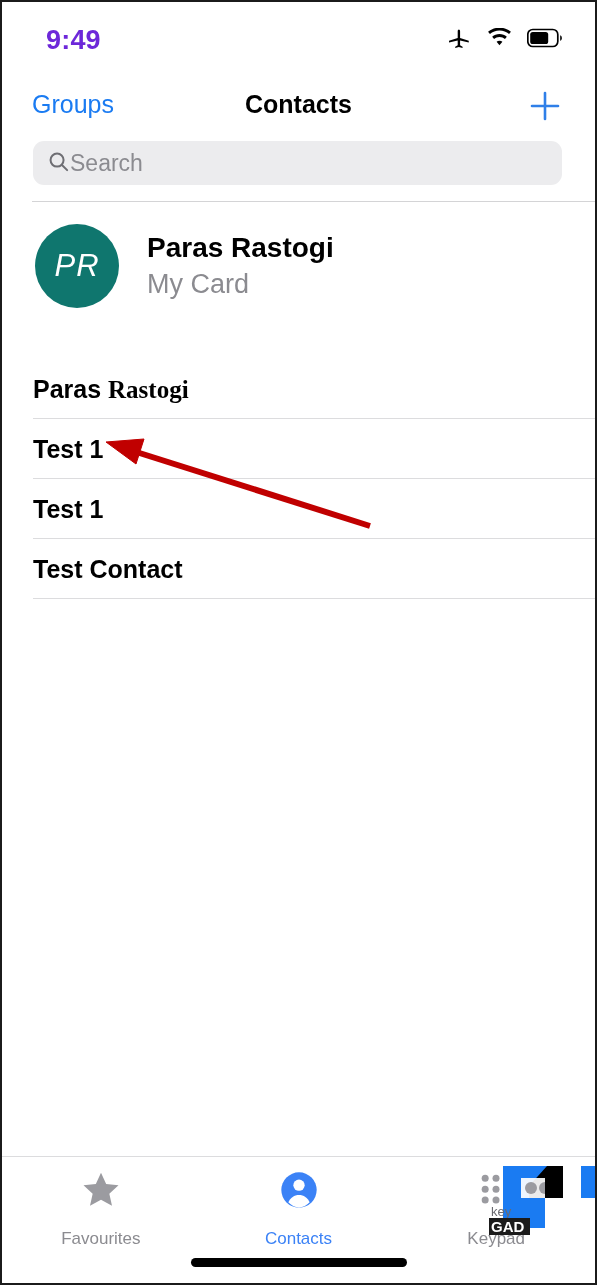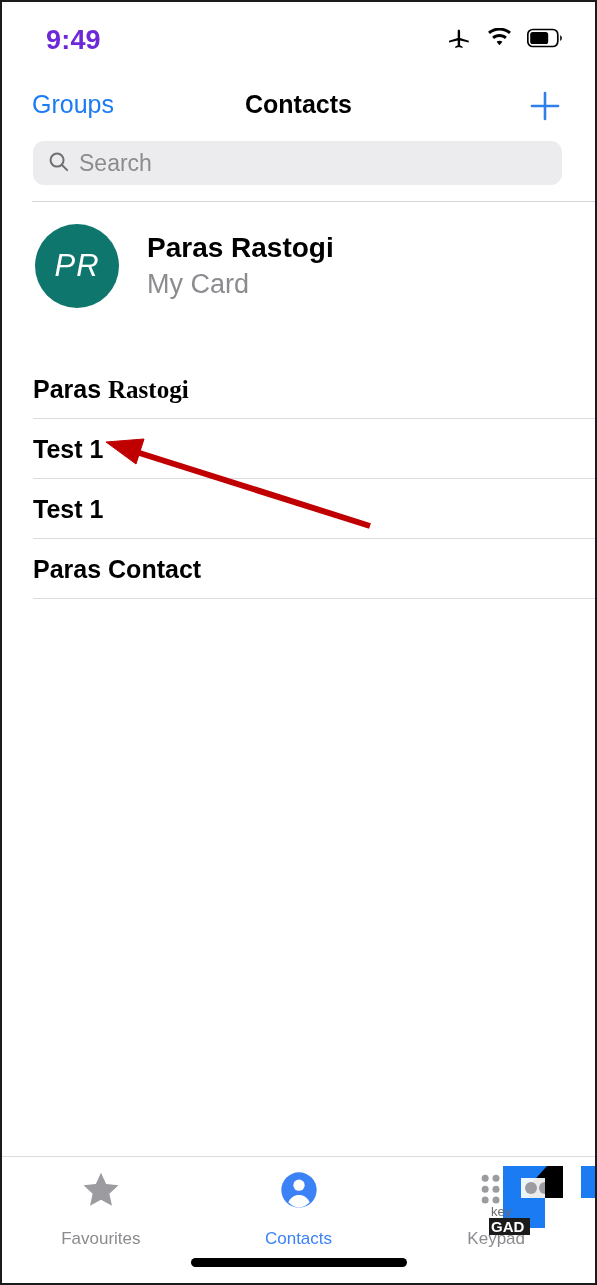--- a/index.html
+++ b/index.html
@@ -94,21 +94,20 @@
     border-radius: 11px;
     display: flex;
     align-items: center;
     padding-left: 14px;
     box-sizing: border-box;
     cursor: text;
   }
   .search-placeholder {
     font-size: 23px;
     color: #8b8b90;
-    margin-left: 9px;
   }
   .hairline-top {
     position: absolute;
     top: 199px;
     left: 30px;
     right: 0;
     height: 1px;
     background: #d4d4d6;
   }
 
@@ -325,21 +324,21 @@
       <div class="contact-name all-bold">Test 1</div>
       <div class="sep"></div>
     </div>
 
     <div class="contact-row">
       <div class="contact-name all-bold">Test 1</div>
       <div class="sep"></div>
     </div>
 
     <div class="contact-row">
-      <div class="contact-name all-bold">Paras Contact</div>
+      <div class="contact-name all-bold">Test Contact</div>
       <div class="sep"></div>
     </div>
 
   </div>
 
   <svg class="annotation" viewBox="0 0 597 1285">
     <g fill="#c00000" stroke="#c00000">
       <line x1="368" y1="524" x2="128" y2="448" stroke-width="6" stroke-linecap="butt"></line>
       <polygon points="104,440 142,437 134,462"></polygon>
     </g>

